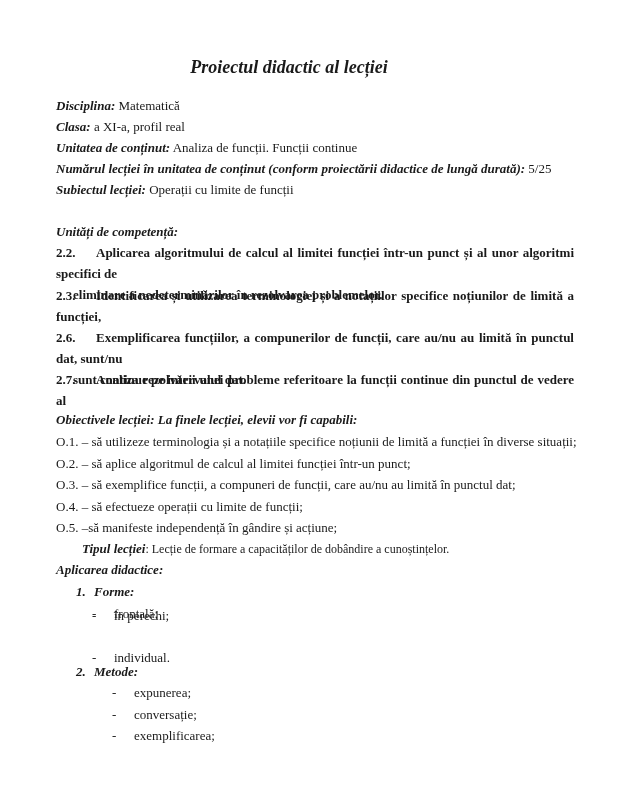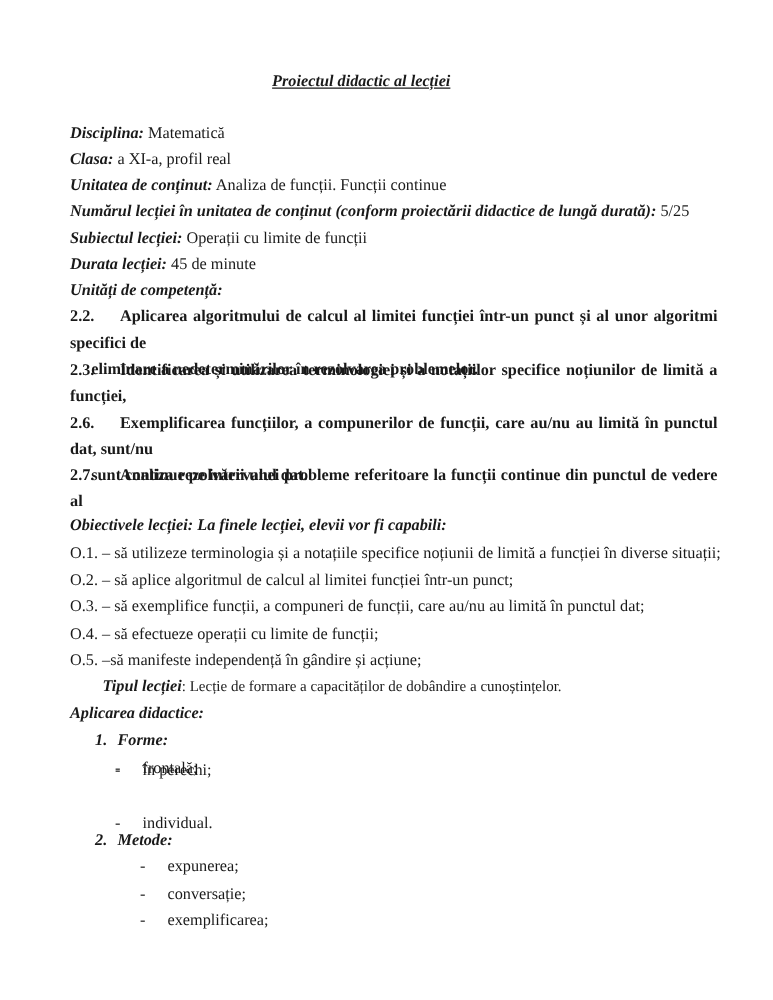--- a/index.html
+++ b/index.html
@@ -3,21 +3,21 @@
   <meta charset="utf-8">
   <style>
     html, body { margin: 0; padding: 0; background: #ffffff; }
     body {
       width: 618px; height: 800px; overflow: hidden; position: relative;
       font-family: "Liberation Serif", serif; color: #1a1a1a; font-size: 13px;
     }
     .page { position: absolute; left: 0; top: 0; width: 618px; height: 800px; }
     .title {
       position: absolute; top: 57px; left: 0; width: 578px; text-align: center;
-      font-weight: bold; font-style: italic; font-size: 13px; text-decoration: underline;
+      font-weight: bold; font-style: italic; font-size: 18px;
     }
     .line { position: absolute; left: 56px; white-space: nowrap; line-height: 16px; }
     .lbl { font-weight: bold; font-style: italic; }
     .para {
       position: absolute; left: 56px; width: 518px; line-height: 21px;
       text-align: justify; text-align-last: left; font-weight: bold;
     }
     .para .num { display: inline-block; width: 40px; }
     .para .cont { display: block; padding-left: 17px; }
     .num-item { position: absolute; left: 76px; font-weight: bold; font-style: italic; white-space: nowrap; }
@@ -43,24 +43,20 @@
     <span class="lbl">Unitatea de conținut:</span>
     <span>Analiza de funcții. Funcții continue</span>
   </div>
   <div class="line" style="top:161px">
     <span class="lbl">Numărul lecției în unitatea de conținut (conform proiectării didactice de lungă durată):</span>
     <span>5/25</span>
   </div>
   <div class="line" style="top:182px">
     <span class="lbl">Subiectul lecției:</span>
     <span>Operații cu limite de funcții</span>
-  </div>
-  <div class="line" style="top:203px">
-    <span class="lbl">Durata lecției:</span>
-    <span>45 de minute</span>
   </div>
   <div class="line lbl" style="top:224px">Unități de competență:</div>
 
   <div class="para" style="top:242px">
     <span class="num">2.2.</span><span>Aplicarea algoritmului de calcul al limitei funcției într-un punct și al unor algoritmi specifici de</span>
     <span class="cont">eliminare a nedeterminărilor în rezolvarea problemelor.</span>
   </div>
   <div class="para" style="top:285px">
     <span class="num">2.3.</span><span>Identificarea și utilizarea terminologiei și a notațiilor specifice noțiunilor de limită a funcției,</span>
   </div>

